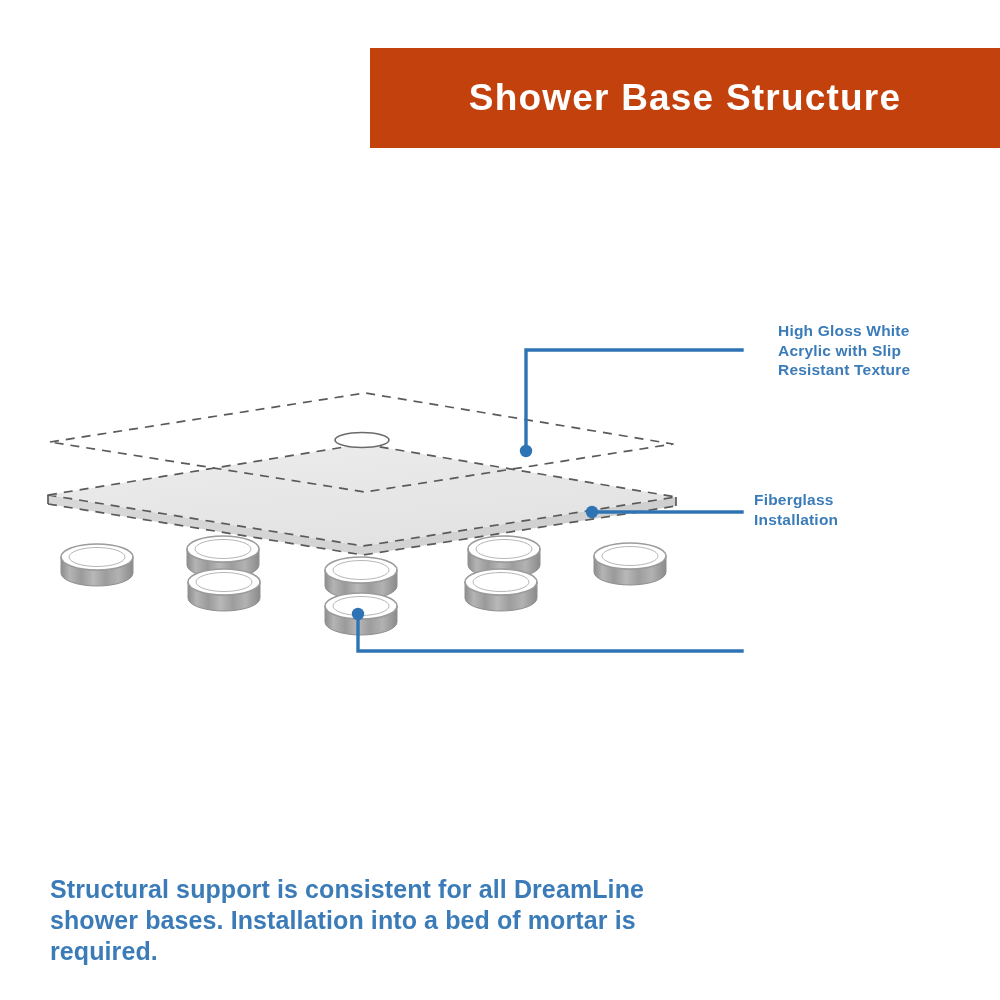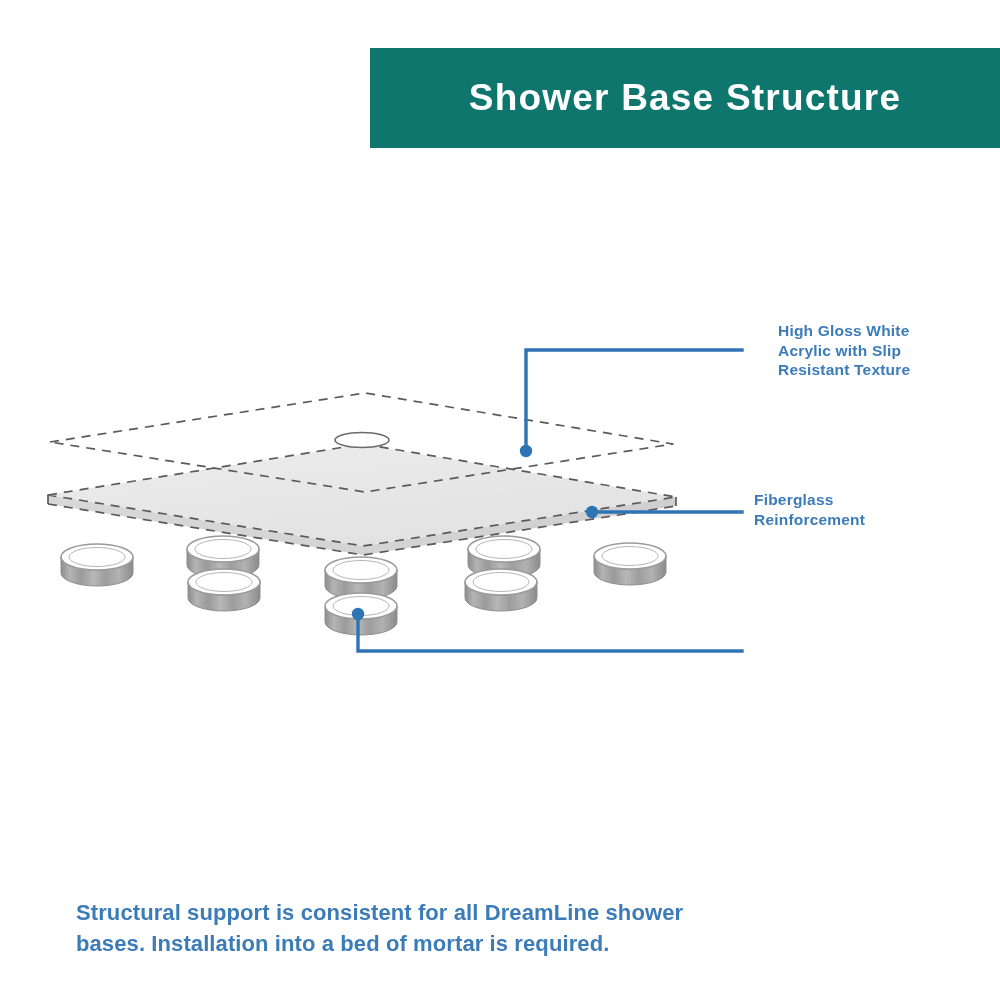--- a/index.html
+++ b/index.html
@@ -19,21 +19,21 @@
     left: 0; top: 0;
     width: 1000px;
     height: 1000px;
   }
   .title-banner {
     position: absolute;
     left: 370px;
     top: 48px;
     width: 630px;
     height: 100px;
-    background: #0f766e;
+    background: #c2410c;
     display: flex;
     align-items: center;
     justify-content: center;
   }
   .title-text {
     color: #ffffff;
     font-size: 37px;
     font-weight: bold;
     letter-spacing: 1.2px;
     white-space: nowrap;
@@ -46,28 +46,27 @@
     line-height: 19.5px;
     letter-spacing: 0.2px;
     white-space: pre-line;
   }
   #callout-acrylic { left: 778px; top: 321px; width: 235px; }
   #callout-fiberglass { left: 754px; top: 490px; width: 235px; }
   #callout-support { left: 754px; top: 631px; width: 235px; }
   .footnote {
     position: absolute;
     left: 50px;
-    top: 897px;
+    top: 874px;
     width: 640px;
     color: #3b7cb8;
-    font-size: 22px;
+    font-size: 25px;
     font-weight: bold;
     line-height: 31px;
     letter-spacing: 0.1px;
-    margin-left: 26px;
   }
 </style>
 </head>
 <body>
 
 <div id="stage">
 
   <div class="title-banner">
     <span class="title-text">Shower Base Structure</span>
   </div>
@@ -164,18 +163,18 @@
         <circle cx="358" cy="614" r="6.2" fill="#2e74b5" stroke="none"></circle>
       </g>
     </g>
   </svg>
 
   <div class="callout" id="callout-acrylic">High Gloss White
 Acrylic with Slip
 Resistant Texture</div>
 
   <div class="callout" id="callout-fiberglass">Fiberglass
-Reinforcement</div>
+Installation</div>
 
 
   <div class="footnote">Structural support is consistent for all DreamLine shower bases. Installation into a bed of mortar is required.</div>
 
 </div>
 
 </body></html>

